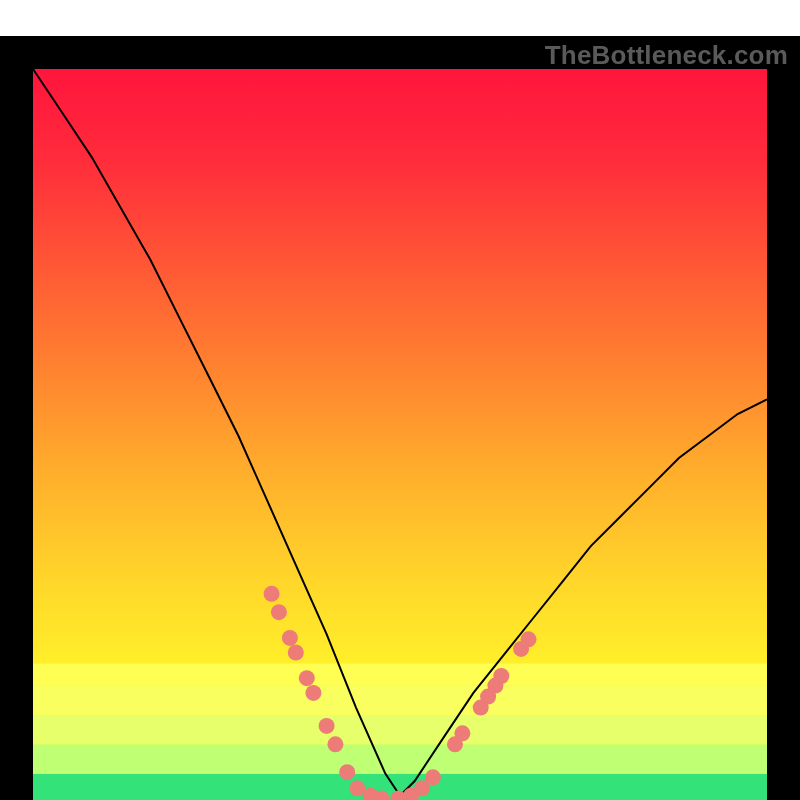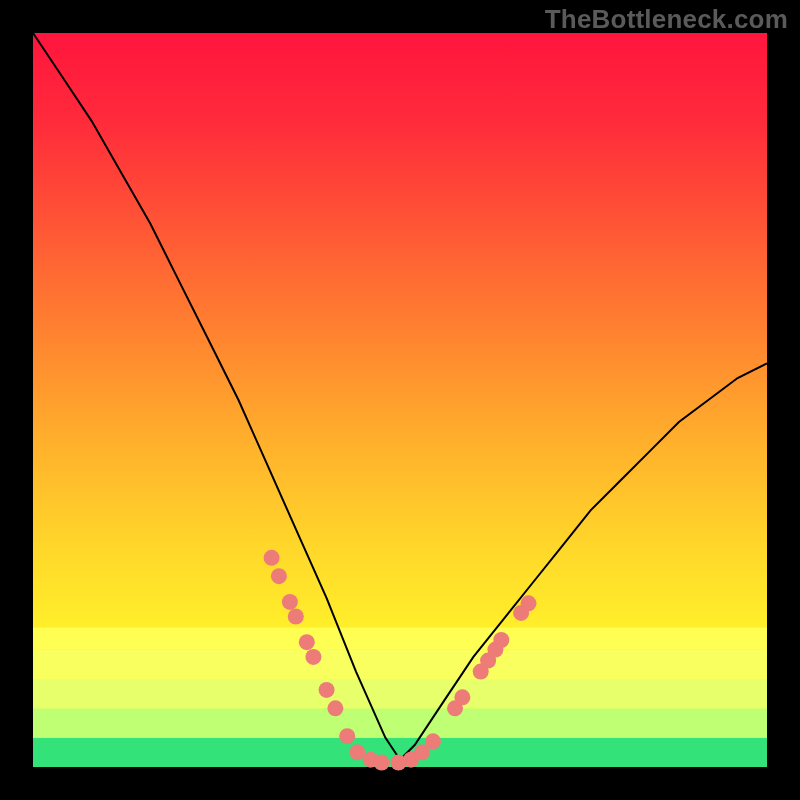--- a/index.html
+++ b/index.html
@@ -7,20 +7,21 @@
     padding: 0;
     width: 800px;
     height: 800px;
     background: #ffffff;
     overflow: hidden;
   }
   .stage {
     position: relative;
     width: 800px;
     height: 636px;
+    margin-top: 36px;
   }
   .watermark {
     position: absolute;
     top: 4px;
     right: 12px;
     font-family: Arial, Helvetica, sans-serif;
     font-size: 26px;
     font-weight: 700;
     color: #5a5a5a;
     letter-spacing: 0.2px;

